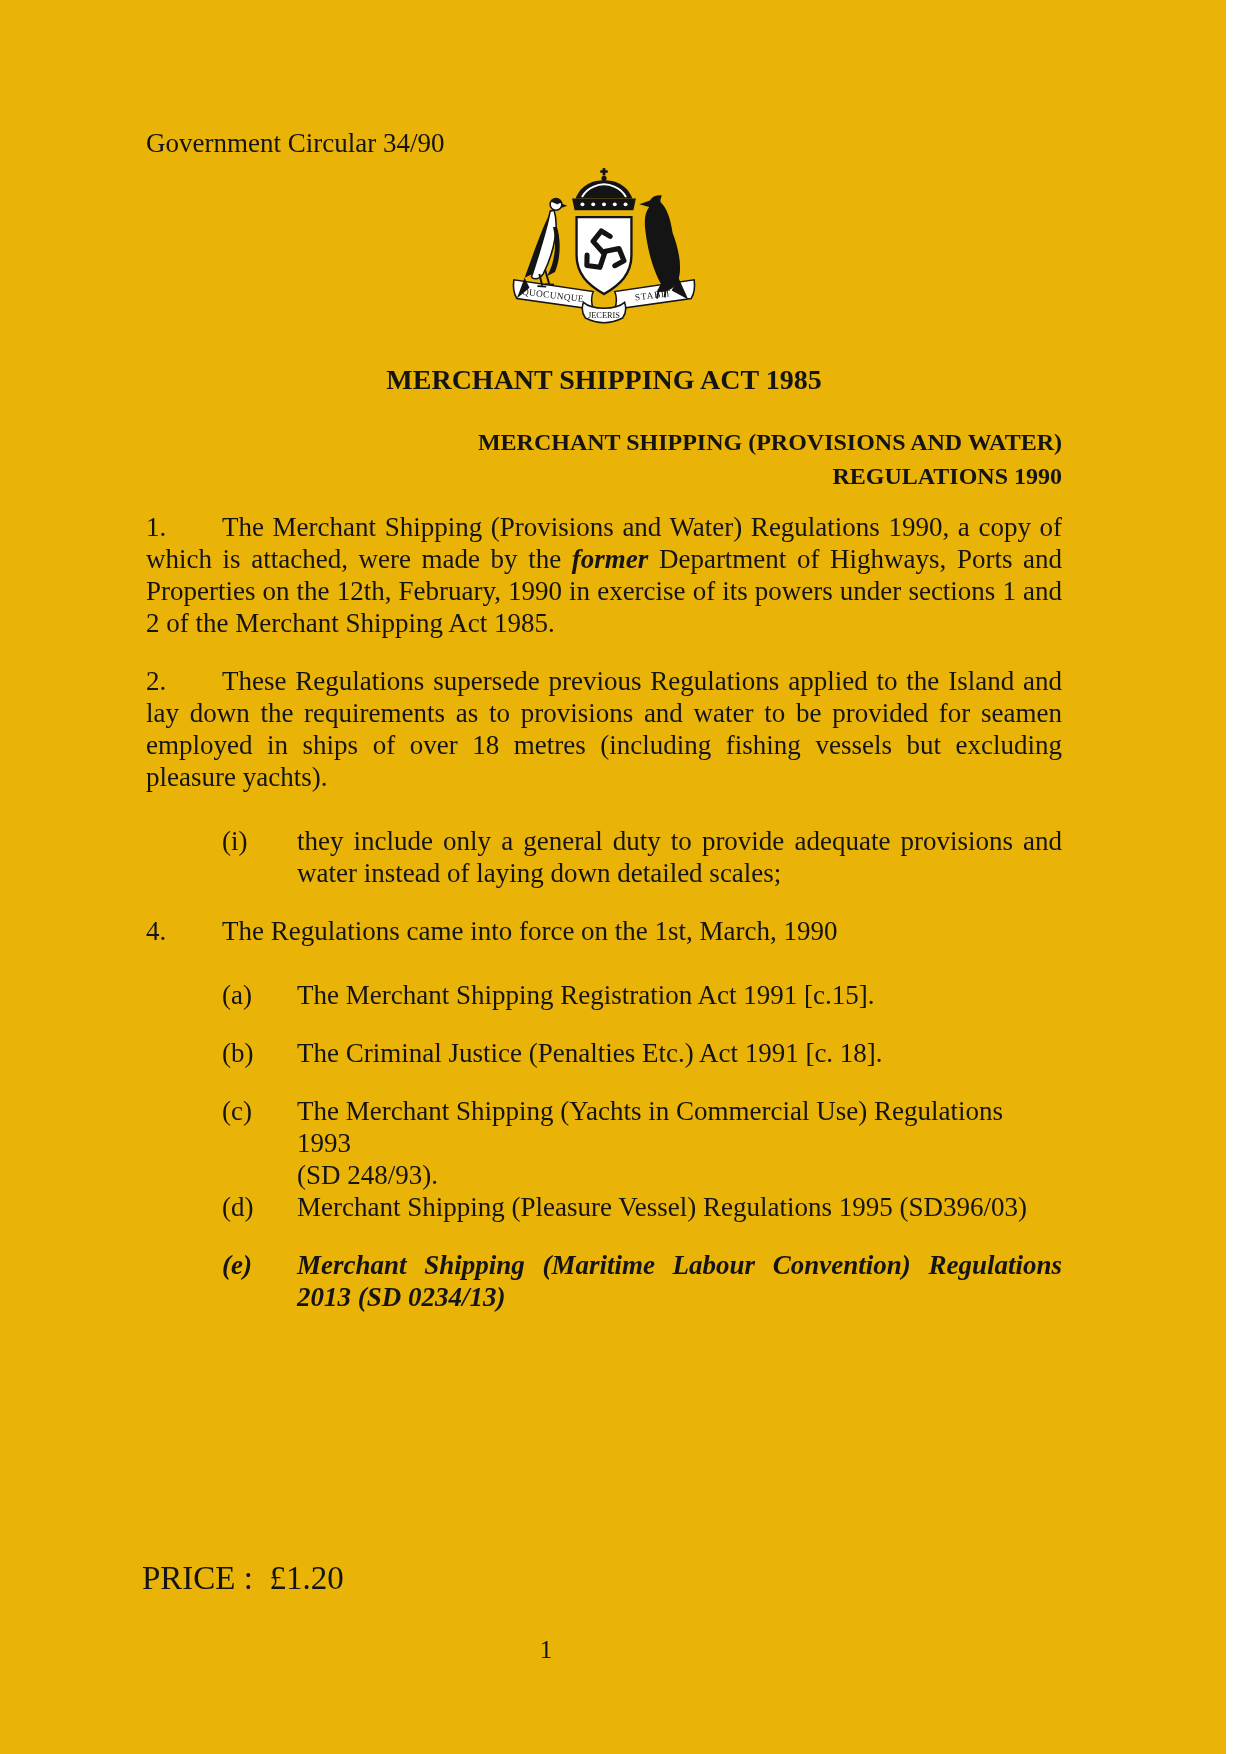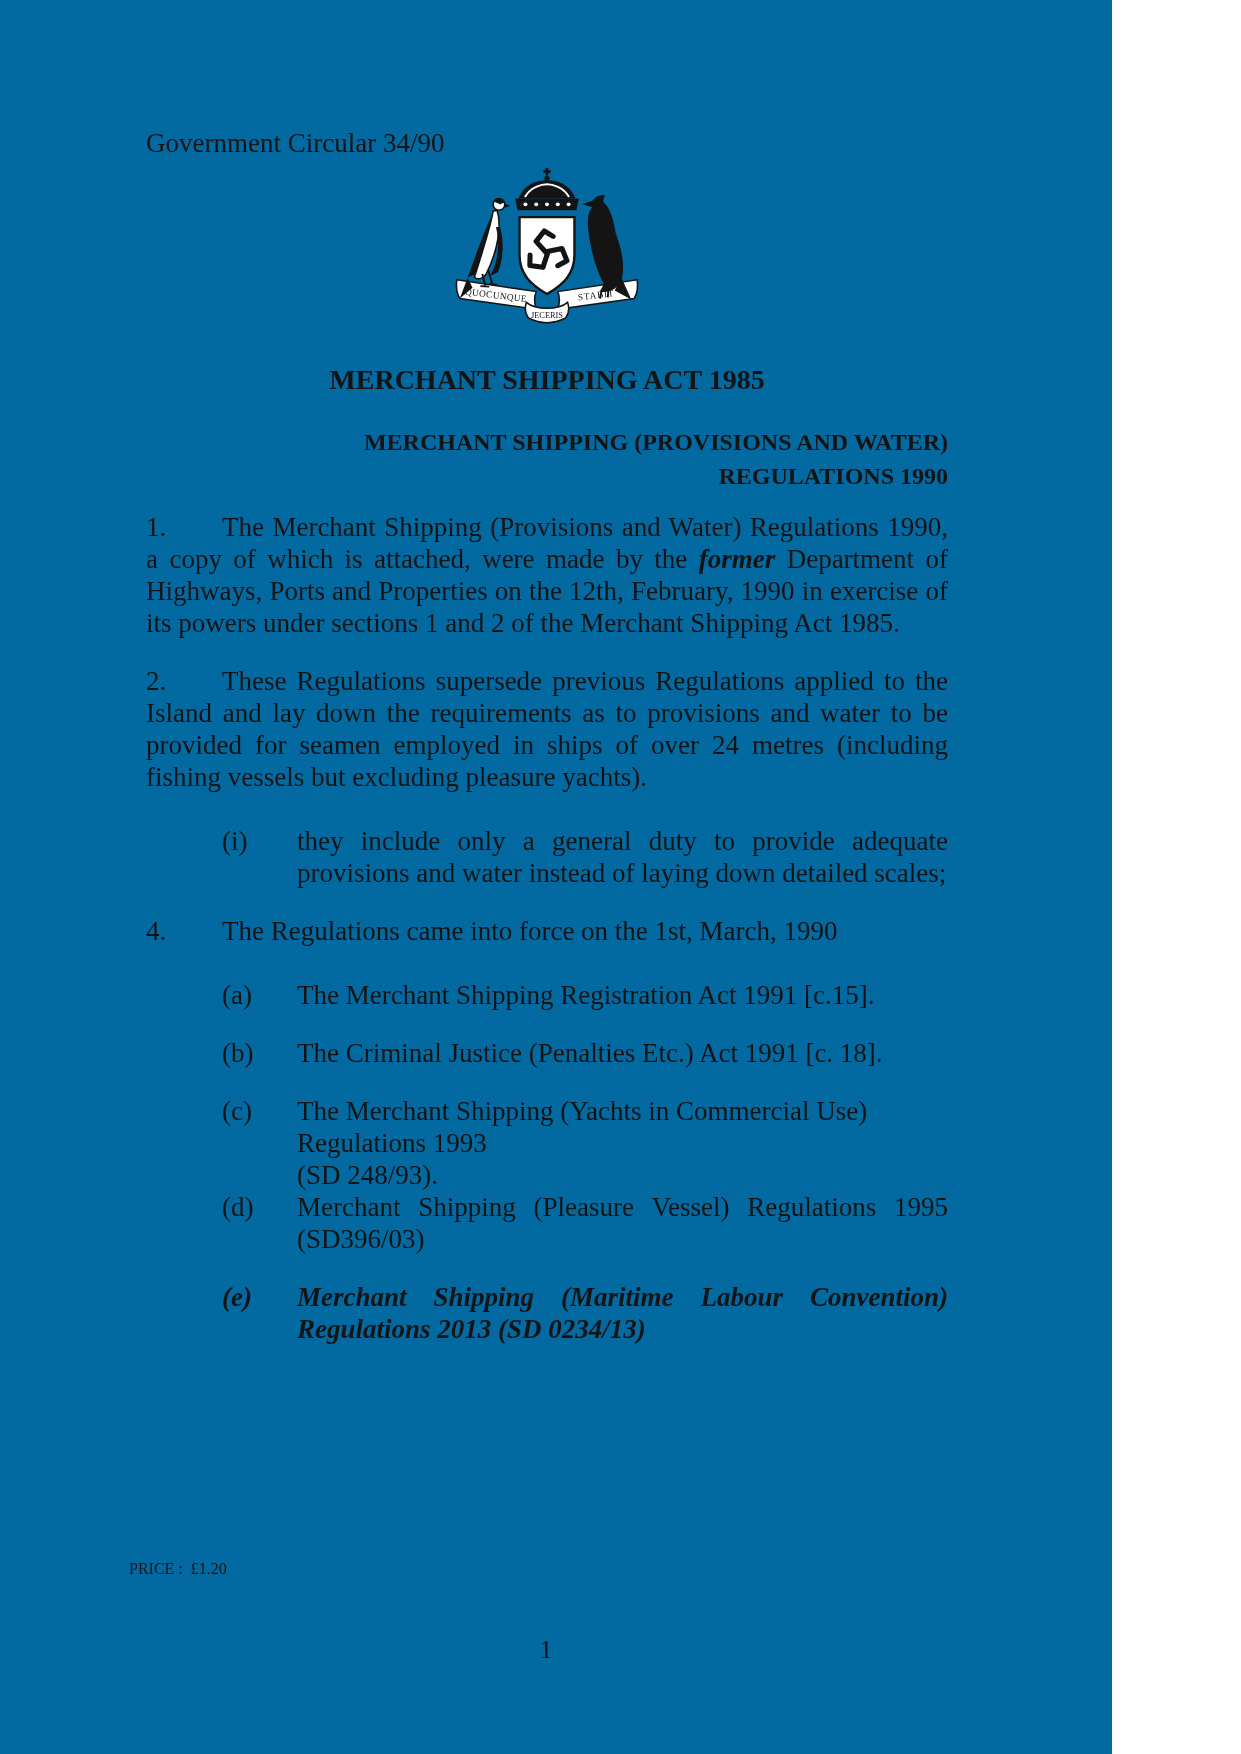--- a/index.html
+++ b/index.html
@@ -1,20 +1,20 @@
 <!DOCTYPE html>
 <html><head>
 <meta charset="utf-8">
 <style>
   html, body { margin: 0; padding: 0; background: #ffffff; }
   .page {
     position: relative;
-    width: 1112px;
+    width: 1226px;
     height: 1754px;
-    background: #0369a1;
+    background: #eab308;
     color: #141414;
     font-family: "Liberation Serif", "DejaVu Serif", serif;
     box-sizing: border-box;
     padding: 128px 164px 0 146px;
     overflow: hidden;
   }
   .circular {
     font-size: 27px;
     line-height: 30px;
   }
@@ -61,23 +61,23 @@
   }
   .sub .body .line { text-align: left; }
   .bi { font-weight: bold; font-style: italic; }
   .mt18 { margin-top: 18px; }
   .mt14 { margin-top: 14px; }
   .mt26 { margin-top: 26px; }
   .mt32 { margin-top: 32px; }
   .mt0  { margin-top: 0; }
   .price {
     position: absolute;
-    left: 129px;
+    left: 142px;
     top: 1560px;
-    font-size: 16px;
+    font-size: 33px;
     white-space: pre;
   }
   .page-num {
     position: absolute;
     left: 146px;
     top: 1636px;
     width: 800px;
     text-align: center;
     font-size: 25px;
   }
@@ -152,21 +152,21 @@
 
   <div class="act-heading">MERCHANT SHIPPING ACT 1985</div>
 
   <div class="doc-title">
     <div>MERCHANT SHIPPING (PROVISIONS AND WATER)</div>
     <div>REGULATIONS 1990</div>
   </div>
 
   <div class="para mt18"><span class="num">1.</span><span>The Merchant Shipping (Provisions and Water) Regulations 1990, a copy of which is attached, were made by the </span><span class="bi">former</span><span> Department of Highways, Ports and Properties on the 12th, February, 1990 in exercise of its powers under sections 1 and 2 of the Merchant Shipping Act 1985.</span></div>
 
-  <div class="para mt26"><span class="num">2.</span><span>These Regulations supersede previous Regulations applied to the Island and lay down the requirements as to provisions and water to be provided for seamen employed in ships of over 24 metres (including fishing vessels but excluding pleasure yachts).</span></div>
+  <div class="para mt26"><span class="num">2.</span><span>These Regulations supersede previous Regulations applied to the Island and lay down the requirements as to provisions and water to be provided for seamen employed in ships of over 18 metres (including fishing vessels but excluding pleasure yachts).</span></div>
 
 
   <div class="sub mt32">
     <span class="marker">(i)</span>
     <span class="body">they include only a general duty to provide adequate provisions and water instead of laying down detailed scales;</span>
   </div>
 
 
   <div class="para mt26"><span class="num">4.</span><span>The Regulations came into force on the 1st, March, 1990</span></div>
 

